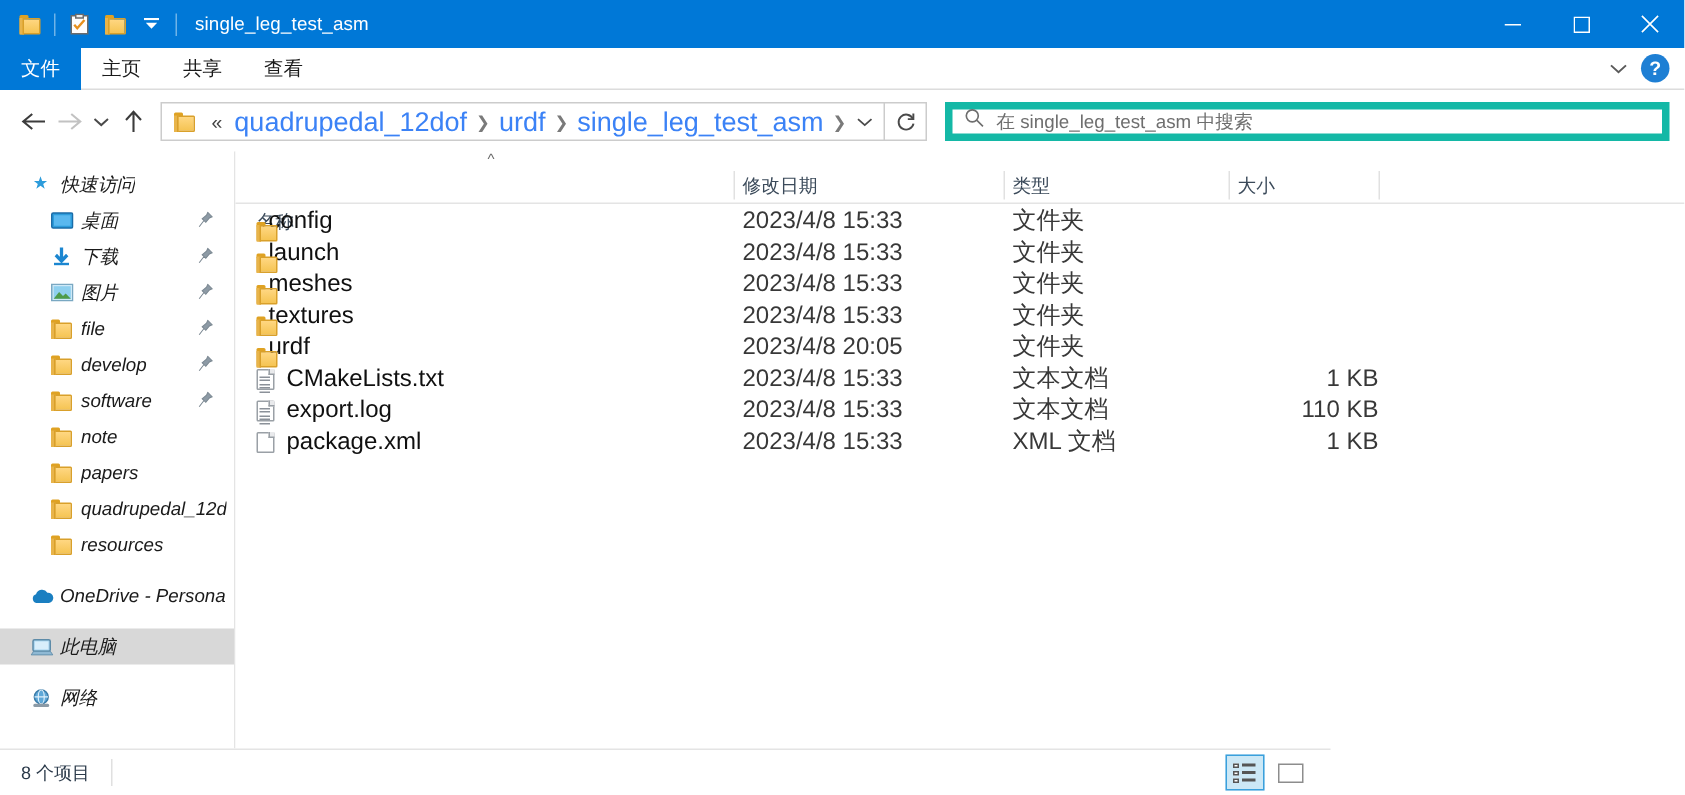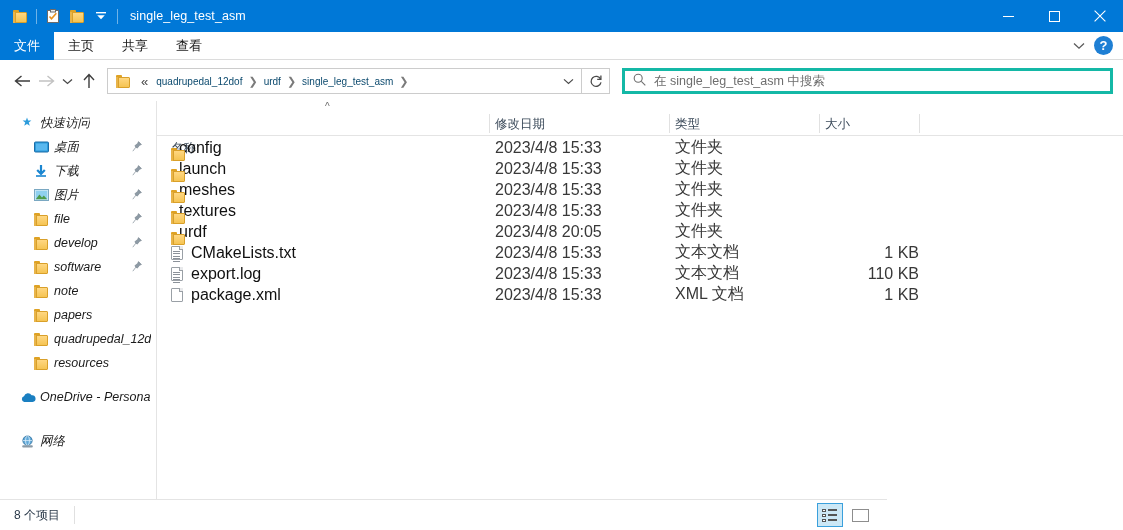--- a/index.html
+++ b/index.html
@@ -63,28 +63,28 @@
     position: absolute; left: 0; top: 61px; width: 1123px; height: 40px;
     background: #fff; display: flex; align-items: center; padding: 0 10px;
   }
   .navbtn { width: 24px; height: 26px; display: flex; align-items: center; justify-content: center; }
   .navbtn.sm { width: 19px; }
   .addrbox {
     margin-left: 6px; height: 26px; flex: 0 0 475px; border: 1px solid #cccccc;
     background: #fff; display: flex; align-items: center; padding: 0 2px 0 6px;
   }
   .crumbs { display: flex; align-items: center; gap: 0; flex: 1; overflow: hidden; }
-  .crumb { font-size: 10px; color: #0c4a6e; padding: 0 5px; white-space: nowrap; }
+  .crumb { font-size: 18px; color: #3b82f6; padding: 0 5px; white-space: nowrap; }
   .crumb.dbl { color: #444; padding: 0 3px 0 6px; font-size: 13px; }
   .sep { color: #7a7a7a; font-size: 11px; padding: 0 1px; }
   .addr-drop { width: 22px; height: 24px; display: flex; align-items: center; justify-content: center; }
   .refresh { width: 28px; height: 26px; border: 1px solid #cccccc; border-left: none;
      display: flex; align-items: center; justify-content: center; background: #fff; }
   .searchbox {
-    margin-left: 12px; height: 26px; flex: 1; border: 3px solid #14b8a6; background: #fff;
+    margin-left: 12px; height: 26px; flex: 1; border: 5px solid #14b8a6; background: #fff;
     display: flex; align-items: center; padding: 0 8px; gap: 8px;
   }
   .search-ph { font-size: 12.5px; color: #6e6e6e; white-space: nowrap; }
 
   
   .content { position: absolute; left: 0; top: 101px; width: 1123px; height: 398px; display: flex; }
   .sidebar {
     width: 157px; height: 398px; background: #fff; border-right: 1px solid #e4e4e4;
     padding-top: 10px; overflow: hidden;
   }
@@ -437,20 +437,30 @@
         <span class="ico">
           <svg width="16" height="11" viewBox="0 0 16 11">
             <path d="M4.2 10 A3 3 0 0 1 4 4.2 A4.2 4.2 0 0 1 11.6 3.2 A3.4 3.4 0 0 1 12.6 10 Z" fill="#1a7fc1"></path>
           </svg>
         </span>
         <span class="lbl">OneDrive - Persona</span>
       </div>
 
       <div class="sgap"></div>
 
+      <div class="snode root sel">
+        <span class="ico">
+          <svg width="16" height="13" viewBox="0 0 16 13">
+            <rect x="2" y="1.5" width="11.5" height="7.6" rx="1" fill="#a8d4ef" stroke="#5d8ba8"></rect>
+            <rect x="3.2" y="2.6" width="9.1" height="5.4" fill="#d8eefb"></rect>
+            <path d="M0.8 11.6 L15.2 11.6 L13.6 9.2 L2.4 9.2 Z" fill="#8fb9d4" stroke="#5d8ba8" stroke-width=".6"></path>
+          </svg>
+        </span>
+        <span class="lbl">此电脑</span>
+      </div>
 
       <div class="sgap"></div>
 
       <div class="snode root">
         <span class="ico">
           <svg width="15" height="13" viewBox="0 0 15 13">
             <circle cx="7.5" cy="5.6" r="4.6" fill="#5fa8d8" stroke="#3b7ba8"></circle>
             <ellipse cx="7.5" cy="5.6" rx="2" ry="4.6" fill="none" stroke="#dff0fb" stroke-width=".8"></ellipse>
             <path d="M3 5.6 L12 5.6" stroke="#dff0fb" stroke-width=".8"></path>
             <rect x="2.2" y="10.2" width="10.6" height="2.2" rx="1" fill="#8b9aa6"></rect>

